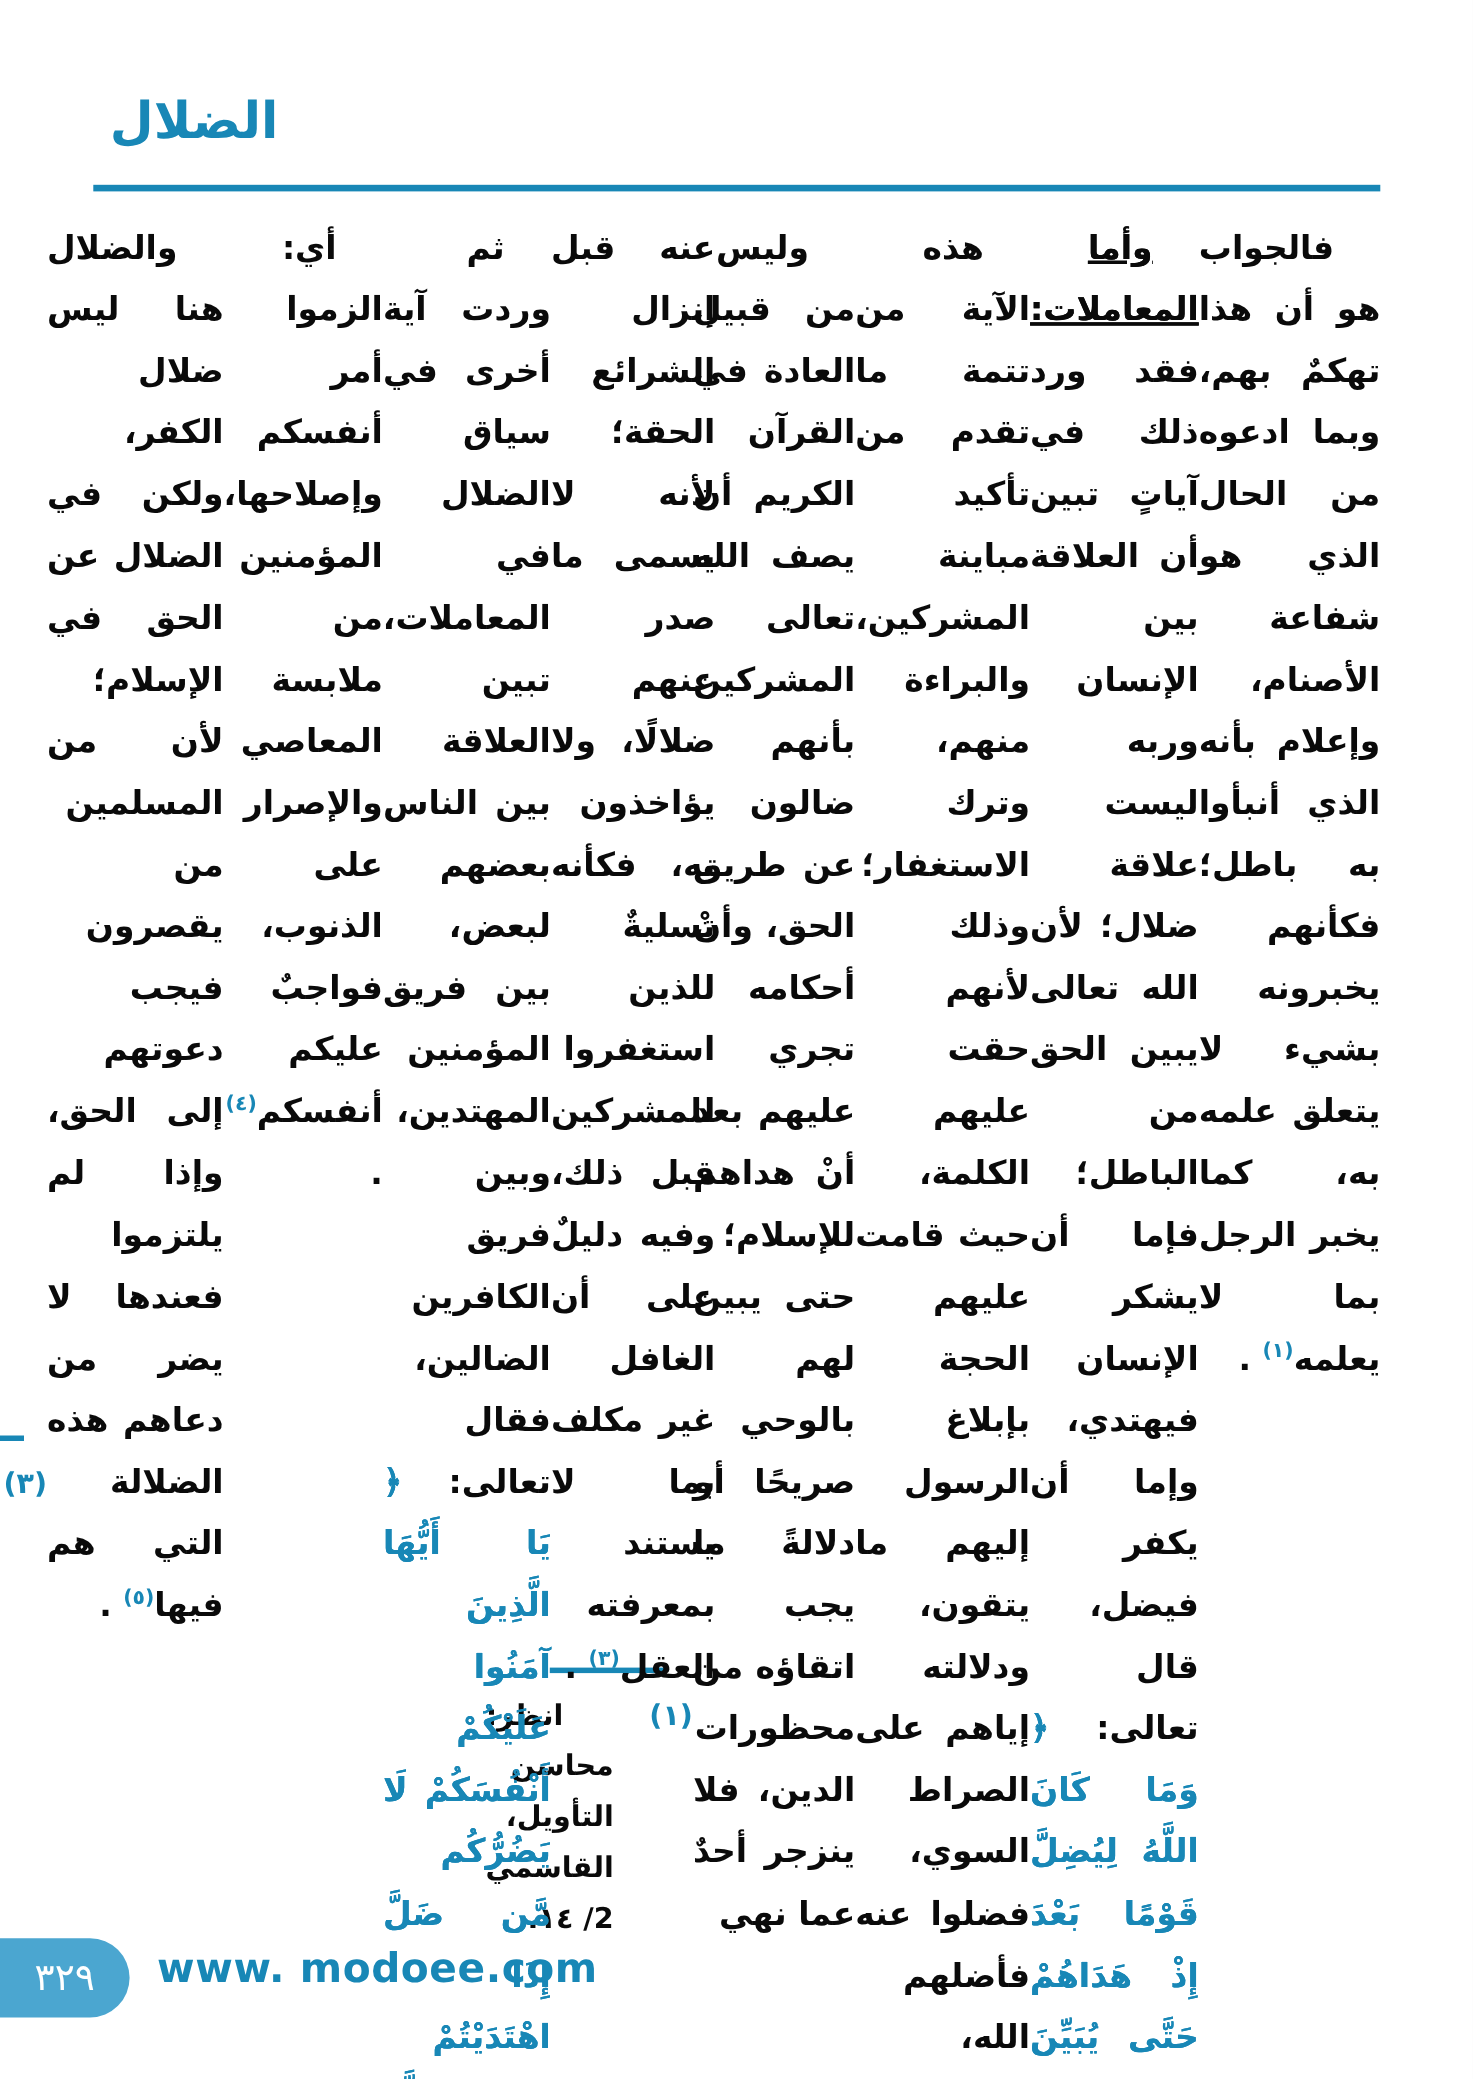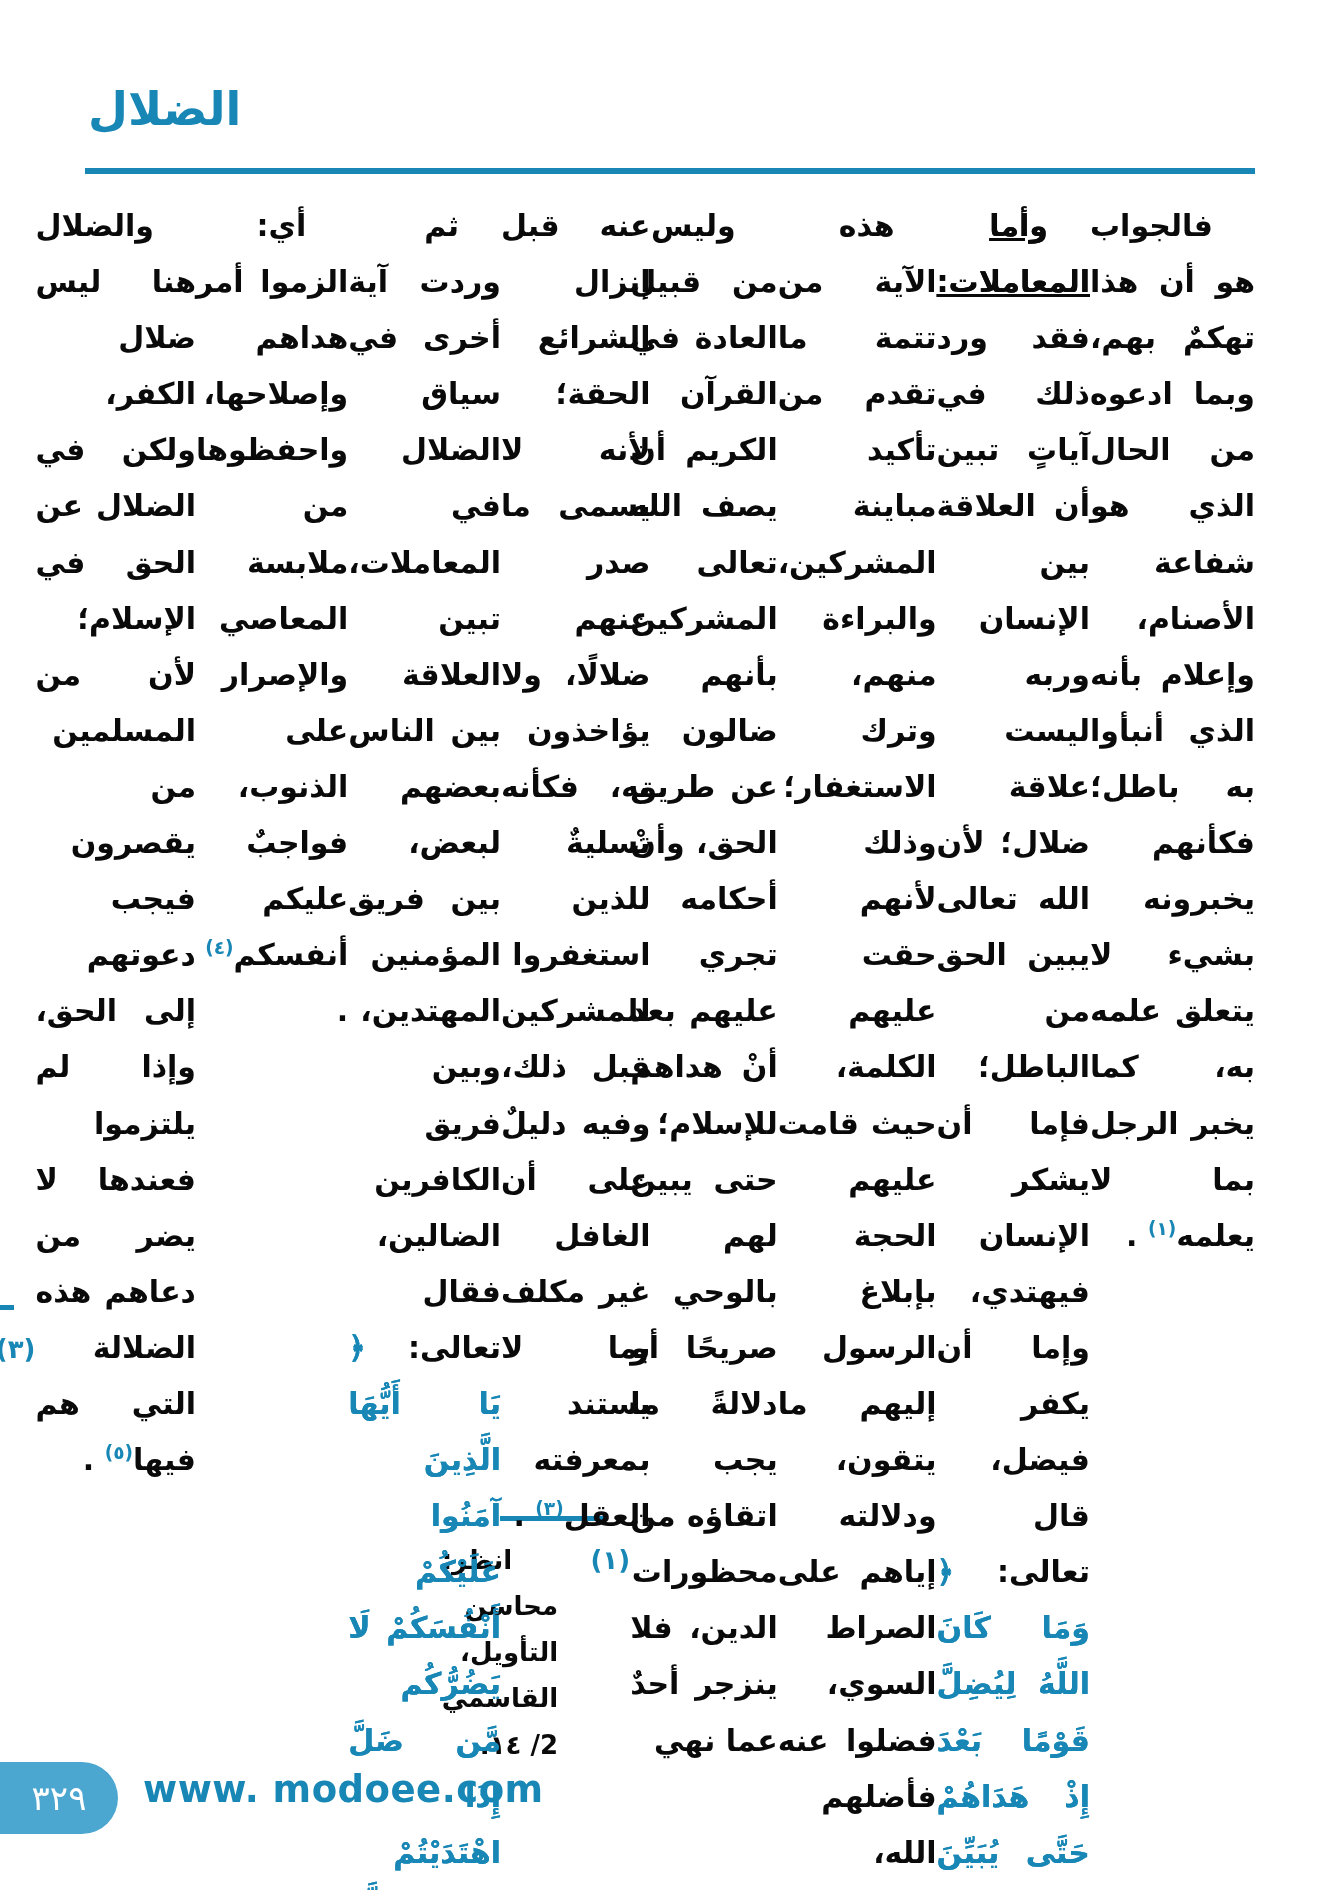--- a/index.html
+++ b/index.html
@@ -11,21 +11,21 @@
   .page {
     position:relative;
     width:1339px; height:1890px;
     margin:0 auto;
     background:#ffffff;
     font-family:"DejaVu Sans", sans-serif;
     direction:rtl;
     overflow:hidden;
   }
   .title {
-    position:absolute; top:86px; left:88px;
+    position:absolute; top:86px; left:100px;
     font-size:46px; font-weight:bold;
     color:var(--accent);
     line-height:1;
   }
   .header-rule {
     position:absolute; top:168px; left:85px; right:84px;
     height:6px; background:var(--accent);
   }
   .columns {
     position:absolute; top:198px; right:84px; left:84px; bottom:122px;
@@ -94,21 +94,21 @@
         <p class="para indent"><span class="body">هذه الآية من تتمة ما تقدم من تأكيد مباينة المشركين، والبراءة منهم، وترك الاستغفار؛ وذلك لأنهم حقت عليهم الكلمة، حيث قامت عليهم الحجة بإبلاغ الرسول إليهم ما يتقون، ودلالته إياهم على الصراط السوي، فضلوا عنه فأضلهم الله، فاستحقوا عقابه، إنه تعالى عليمٌ بجميع الأشياء</span><sup class="fnref">(٢)</sup><span class="body"> .</span></p>
         <p class="para indent"><span class="body">وليس من قبيل العادة في القرآن الكريم أن يصف الله تعالى المشركين بأنهم ضالون عن طريق الحق، وأنْ أحكامه تجري عليهم بعد أنْ هداهم للإسلام؛ حتى يبين لهم بالوحي صريحًا أو دلالةً ما يجب اتقاؤه من محظورات الدين، فلا ينزجر أحدٌ عما نهي</span></p>
         <div class="fnblock">
           <div class="fnrule"></div>
           <div class="fnitem"><span class="fnnum">(١)</span><span class="fntext"> انظر: محاسن التأويل، القاسمي 2/ ١٤.</span></div>
         </div>
       </div>
       <div class="col col-left">
         <p class="para"><span class="body">عنه قبل إنزال الشرائع الحقة؛ لأنه لا يسمى ما صدر عنهم ضلالًا، ولا يؤاخذون به، فكأنه تسليةٌ للذين استغفروا للمشركين قبل ذلك، وفيه دليلٌ على أن الغافل غير مكلف بما لا يستند بمعرفته العقل</span><sup class="fnref">(٣)</sup><span class="body"> .</span></p>
         <p class="para indent"><span class="body">ثم وردت آية أخرى في سياق الضلال في المعاملات، تبين العلاقة بين الناس بعضهم لبعض، بين فريق المؤمنين المهتدين، وبين فريق الكافرين الضالين، فقال تعالى: </span><span class="quran">﴿ يَا أَيُّهَا الَّذِينَ آمَنُوا عَلَيْكُمْ أَنْفُسَكُمْ لَا يَضُرُّكُم مَّن ضَلَّ إِذَا اهْتَدَيْتُمْ إِلَى اللَّهِ مَرْجِعُكُمْ جَمِيعًا فَيُنَبِّئُكُم بِمَا كُنْتُمْ تَعْمَلُونَ ﴾</span><span class="body"> [المائدة: ١٠٥].</span></p>
-        <p class="para indent"><span class="body">أي: الزموا أمر هداهم وإصلاحها، واحفظوها من ملابسة المعاصي والإصرار على الذنوب، فواجبٌ عليكم أنفسكم</span><sup class="fnref">(٤)</sup><span class="body"> .</span></p>
+        <p class="para indent"><span class="body">أي: الزموا أمر أنفسكم وإصلاحها، المؤمنين من ملابسة المعاصي والإصرار على الذنوب، فواجبٌ عليكم أنفسكم</span><sup class="fnref">(٤)</sup><span class="body"> .</span></p>
         <p class="para indent"><span class="body">والضلال هنا ليس ضلال الكفر، ولكن في الضلال عن الحق في الإسلام؛ لأن من المسلمين من يقصرون فيجب دعوتهم إلى الحق، وإذا لم يلتزموا فعندها لا يضر من دعاهم هذه الضلالة التي هم فيها</span><sup class="fnref">(٥)</sup><span class="body"> .</span></p>
         <div class="fnblock">
           <div class="fnrule"></div>
           <div class="fnitem"><span class="fnnum">(٣)</span><span class="fntext"> انظر: إرشاد العقل السليم أبو السعود ٤/ ١٠٨.</span></div>
           <div class="fnitem"></div>
         </div>
       </div>
     </div>
   <div class="page-badge">
     <span class="page-number">٣٢٩</span>

